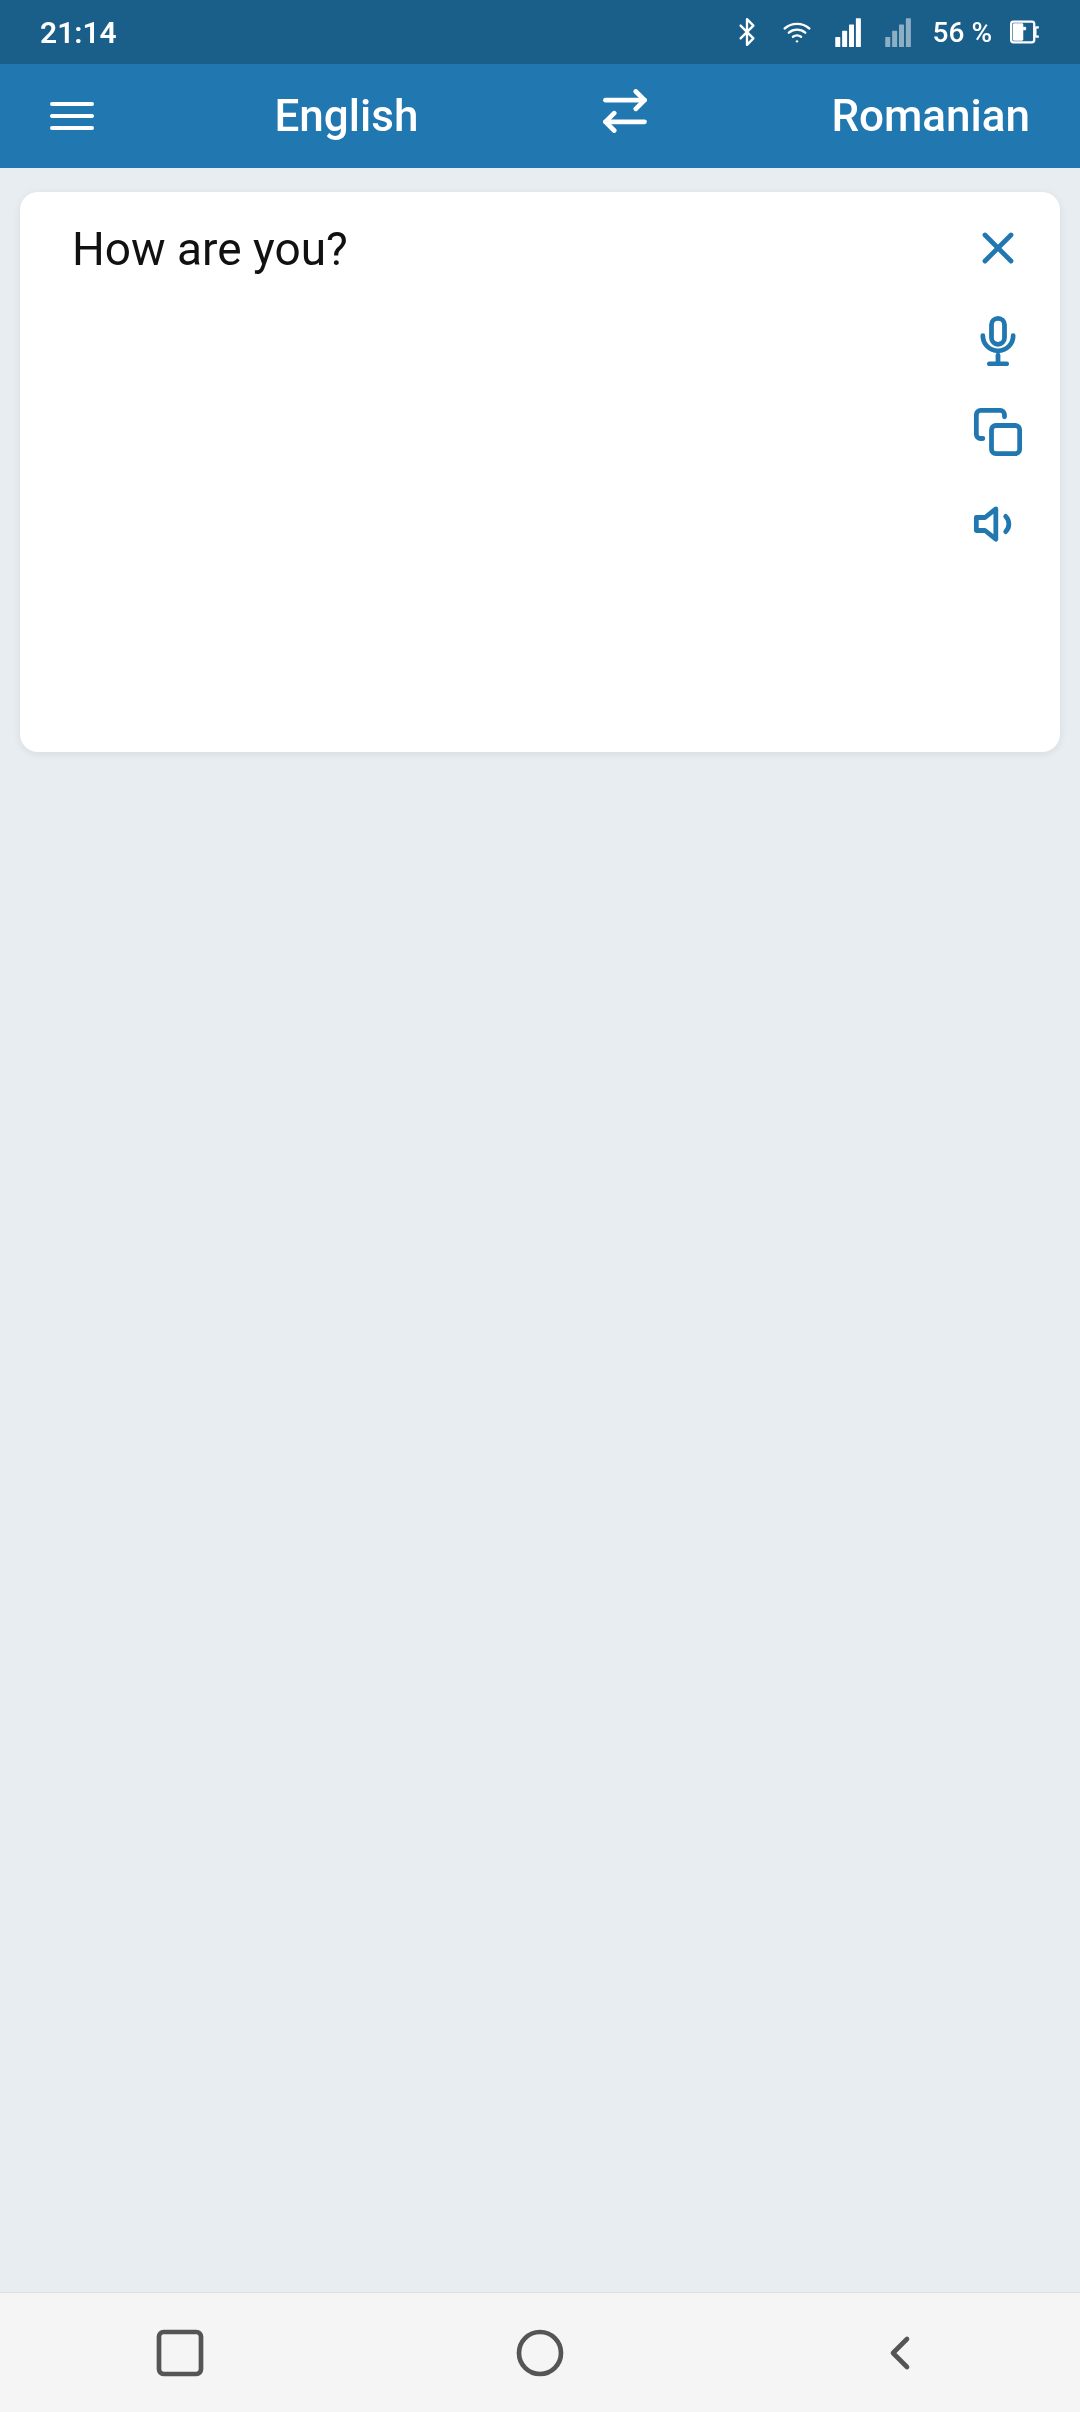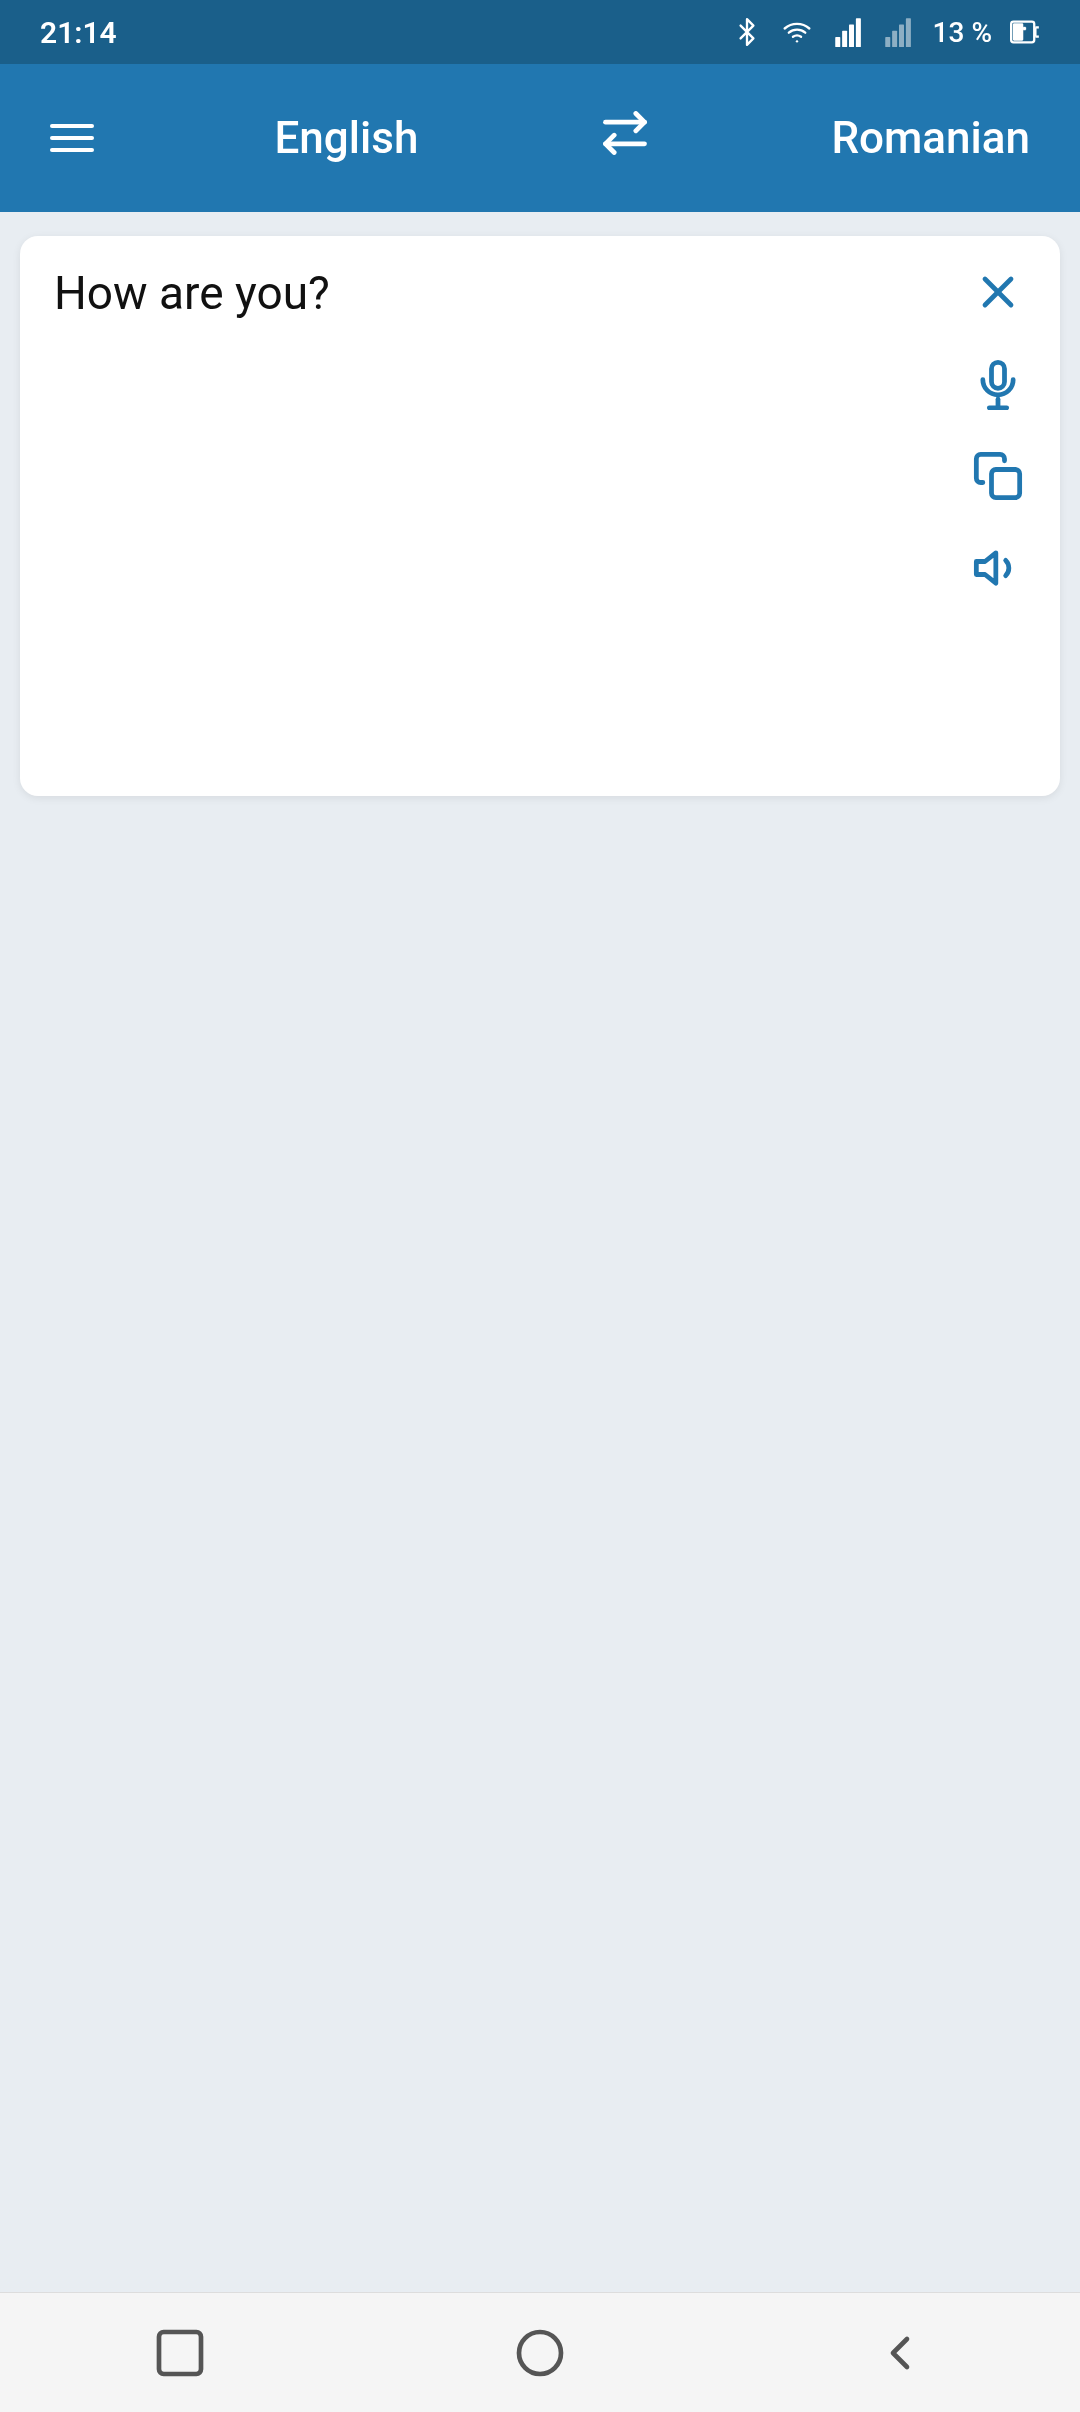--- a/index.html
+++ b/index.html
@@ -38,21 +38,21 @@
     }
 
     .status-time {
       font-size: 30px;
       font-weight: 600;
     }
 
     
     .app-bar {
       background-color: #2177b0;
-      height: 148px;
+      height: 104px;
       display: flex;
       align-items: center;
       justify-content: space-between;
       padding: 0 50px;
       color: white;
     }
 
     .menu-icon {
       display: flex;
       flex-direction: column;
@@ -88,21 +88,21 @@
       padding: 24px 20px;
       display: flex;
       flex-direction: column;
       gap: 20px;
     }
 
     
     .translation-card {
       background: white;
       border-radius: 18px;
-      padding: 30px 34px;
+      padding: 30px 52px;
       box-shadow: 0 2px 8px rgba(0,0,0,0.08);
       position: relative;
       min-height: 560px;
     }
 
     .card-text {
       font-size: 46px;
       font-weight: 400;
       color: #111;
       max-width: 820px;
@@ -192,21 +192,21 @@
       <rect x="17.5" y="1" width="4" height="23" rx="0.5"></rect>
     </svg>
 
     <svg width="32" height="30" viewBox="0 0 24 24" fill="white" stroke="none" opacity="0.5">
       <rect x="1" y="16" width="4" height="8" rx="0.5"></rect>
       <rect x="6.5" y="11" width="4" height="13" rx="0.5"></rect>
       <rect x="12" y="6" width="4" height="18" rx="0.5"></rect>
       <rect x="17.5" y="1" width="4" height="23" rx="0.5"></rect>
     </svg>
 
-    <span style="font-size:28px;font-weight:500;">13 %</span>
+    <span style="font-size:28px;font-weight:500;">56 %</span>
     <svg width="30" height="26" viewBox="0 0 26 22" fill="none" stroke="white" stroke-width="2">
       <rect x="1" y="2" width="20" height="18" rx="2"></rect>
       <line x1="22" y1="7" x2="25" y2="7"></line>
       <line x1="22" y1="15" x2="25" y2="15"></line>
       <line x1="22" y1="7" x2="22" y2="15"></line>
       <rect x="2.5" y="3.5" width="9" height="15" rx="1" fill="white" stroke="none"></rect>
       <line x1="11" y1="8" x2="14" y2="8" stroke="white" stroke-width="2"></line>
       <line x1="12.5" y1="6.5" x2="12.5" y2="9.5" stroke="white" stroke-width="2"></line>
     </svg>
   </div>

